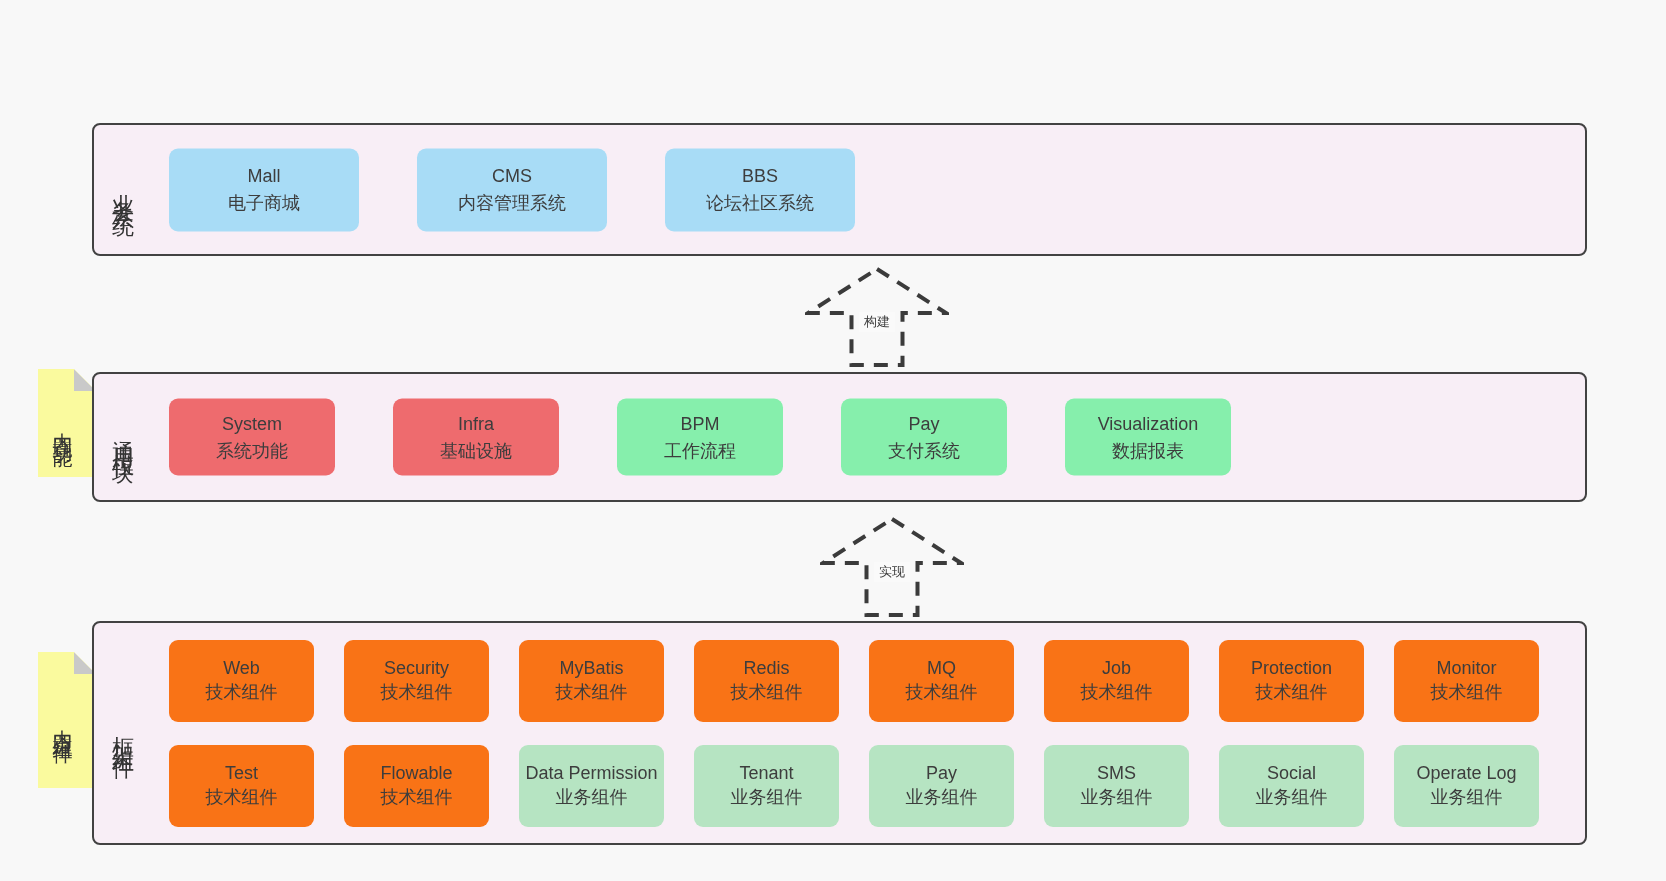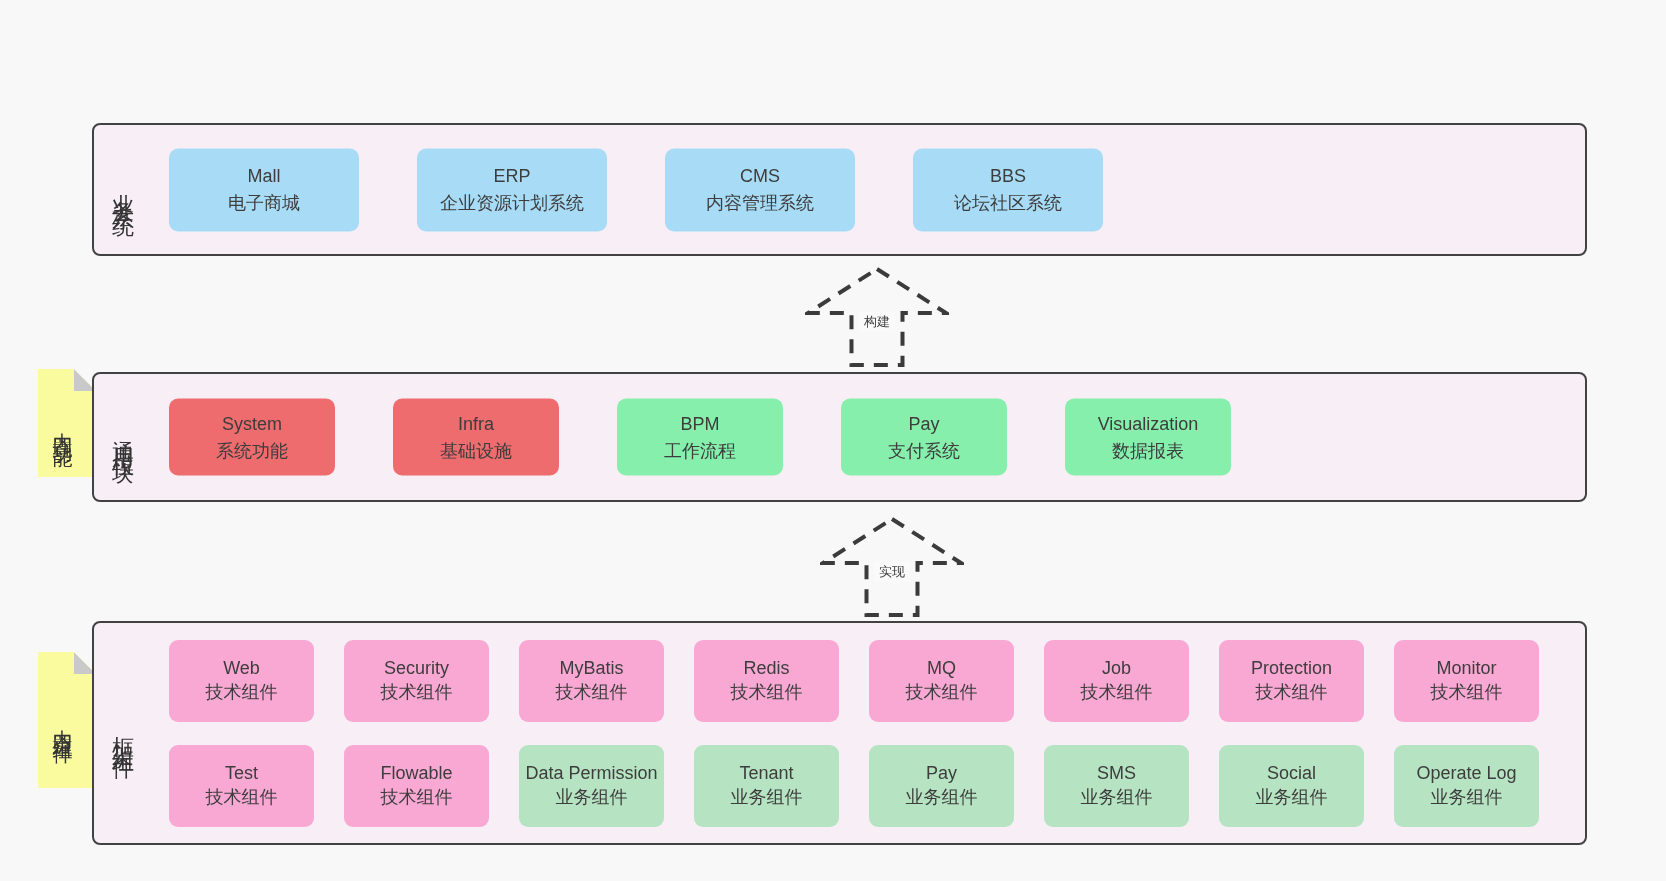--- a/index.html
+++ b/index.html
@@ -42,21 +42,21 @@
     align-items:center; justify-content:center;
     border-radius:9px; text-align:center;
     font-size:18px; line-height:1.5;
   }
   .box-lg { width:190px; height:83px; }
   .box-md { width:166px; height:77px; }
   .box-sm { width:145px; height:82px; line-height:1.32; }
   .blue        { background:#a8dcf6; }
   .red         { background:#ee6b6e; }
   .pink        { background:#86efac; }
-  .green       { background:#f9a8d4;text-align:right; }
+  .green       { background:#f97316;text-align:right; }
   .green-light { background:#b6e4c2; }
 
   .sticky {
     position:absolute; left:38px; width:58px;
     background:#fafa9e; z-index:1;
     clip-path:polygon(0 0, calc(100% - 22px) 0, 100% 22px, 100% 100%, 0 100%);
     display:flex; align-items:center; justify-content:flex-start;
     padding-top:8px;
   }
   .sticky-modules    { top:369px; height:108px; }
@@ -89,24 +89,20 @@
 <body>
 
 <div class="panel panel-business">
   <div class="side-label">业务系统</div>
   <div class="row row-center">
     <div class="box box-lg blue">
       <span>Mall</span>
       <span>电子商城</span>
     </div>
     <div class="box box-lg blue">
-      <span>ERP</span>
-      <span>企业资源计划系统</span>
-    </div>
-    <div class="box box-lg blue">
       <span>CMS</span>
       <span>内容管理系统</span>
     </div>
     <div class="box box-lg blue">
       <span>BBS</span>
       <span>论坛社区系统</span>
     </div>
   </div>
 </div>
 

